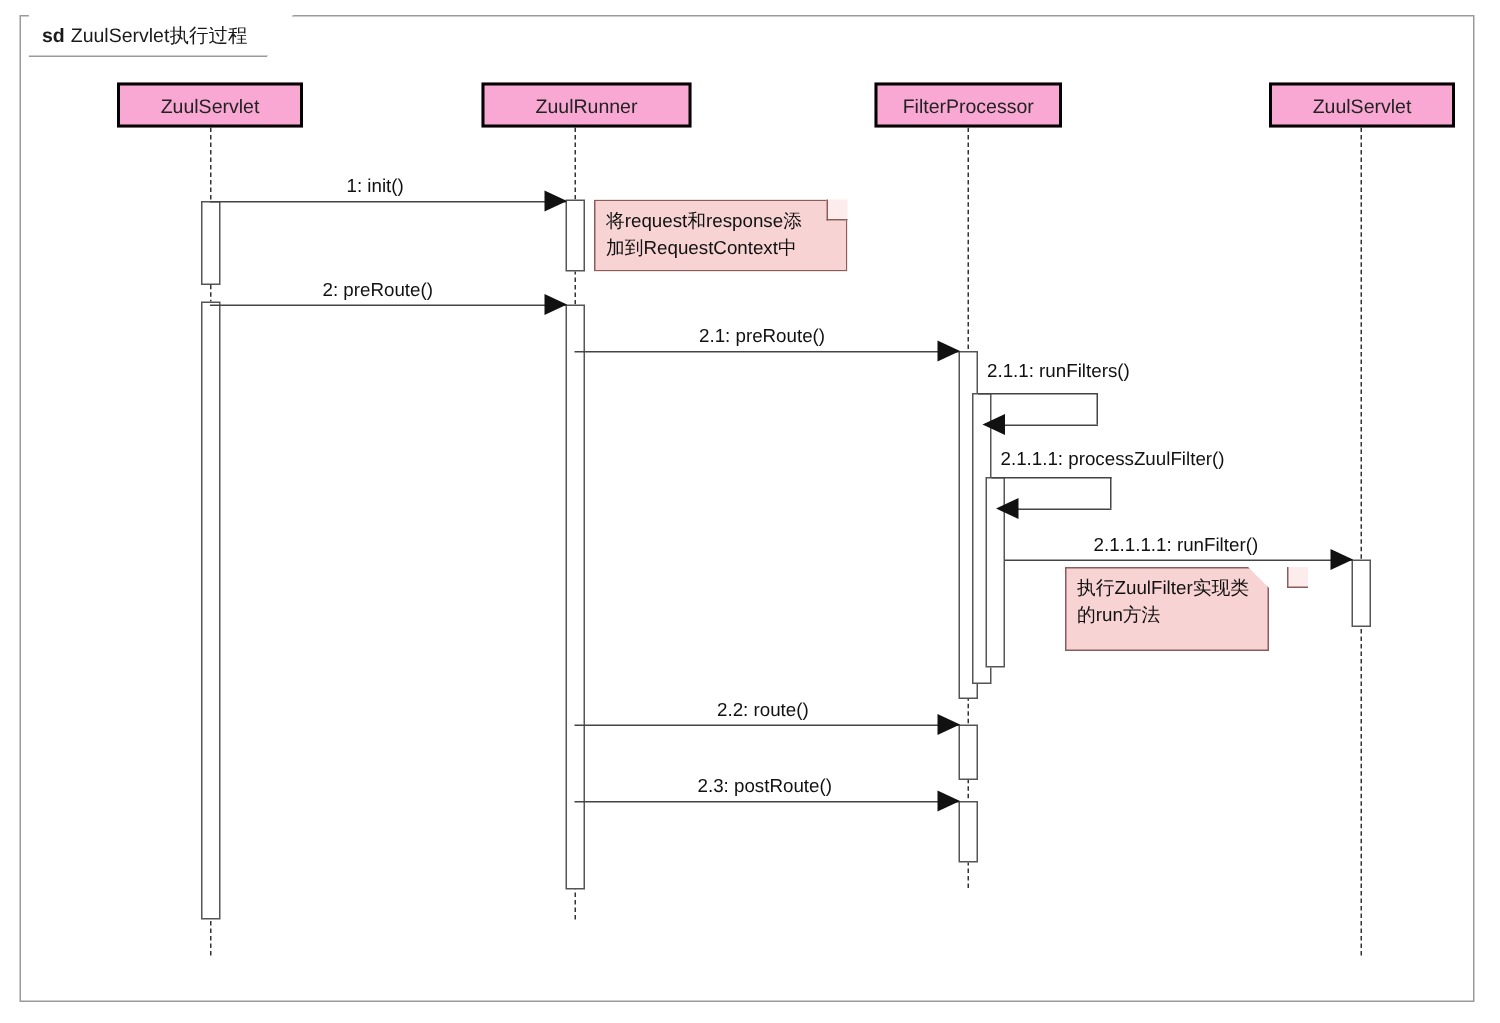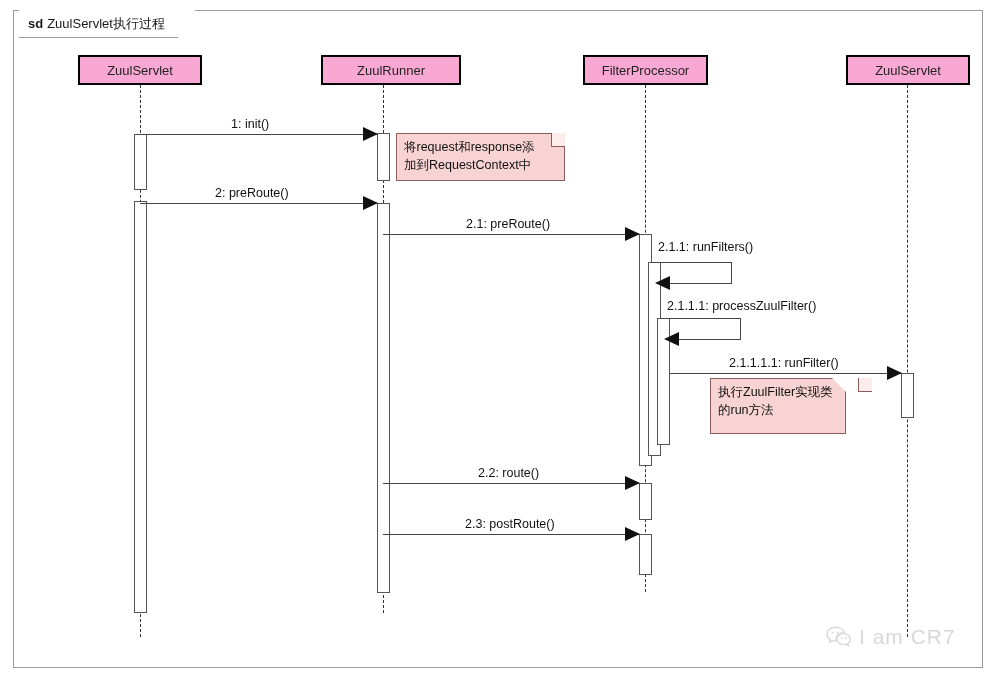--- a/index.html
+++ b/index.html
@@ -227,27 +227,14 @@
   <div class="note-fold" style="left:858px; top:378px;"></div>
 
   <div class="msg-line" style="left:383px; top:483px; width:257px;"></div>
   <div class="arrow-right" style="left:625px; top:476px;"></div>
   <div class="msg-label" style="left:478px; top:466px;">2.2: route()</div>
 
   <div class="msg-line" style="left:383px; top:534px; width:257px;"></div>
   <div class="arrow-right" style="left:625px; top:527px;"></div>
   <div class="msg-label" style="left:465px; top:517px;">2.3: postRoute()</div>
 
-  <div class="watermark" style="left:826px; top:625px;">
-    <span>
-      <svg width="26" height="22" viewBox="0 0 26 22" aria-hidden="true">
-        <path d="M9.2 1.2C4.6 1.2 1 4.3 1 8.1c0 2.2 1.3 4.2 3.3 5.5l-.8 2.5 2.9-1.5c.9.3 1.9.4 2.8.4.3 0 .6 0 .9-.1-.2-.6-.3-1.2-.3-1.8 0-3.6 3.5-6.5 7.8-6.5.3 0 .6 0 .9.1C17.8 3.5 13.9 1.2 9.2 1.2z" fill="none" stroke="#d8d8d8" stroke-width="1.4"></path>
-        <circle cx="6.6" cy="6.4" r="1" fill="#d8d8d8"></circle>
-        <circle cx="11.6" cy="6.4" r="1" fill="#d8d8d8"></circle>
-        <path d="M17.6 7.6c-3.7 0-6.7 2.5-6.7 5.5 0 3 3 5.5 6.7 5.5.8 0 1.6-.1 2.3-.3l2.4 1.3-.6-2.1c1.6-1 2.6-2.6 2.6-4.4 0-3-3-5.5-6.7-5.5z" fill="none" stroke="#d8d8d8" stroke-width="1.4"></path>
-        <circle cx="15.5" cy="12" r="0.9" fill="#d8d8d8"></circle>
-        <circle cx="19.8" cy="12" r="0.9" fill="#d8d8d8"></circle>
-      </svg>
-    </span>
-    <span>I am CR7</span>
-  </div>
 
 </div>
 
 </body></html>

